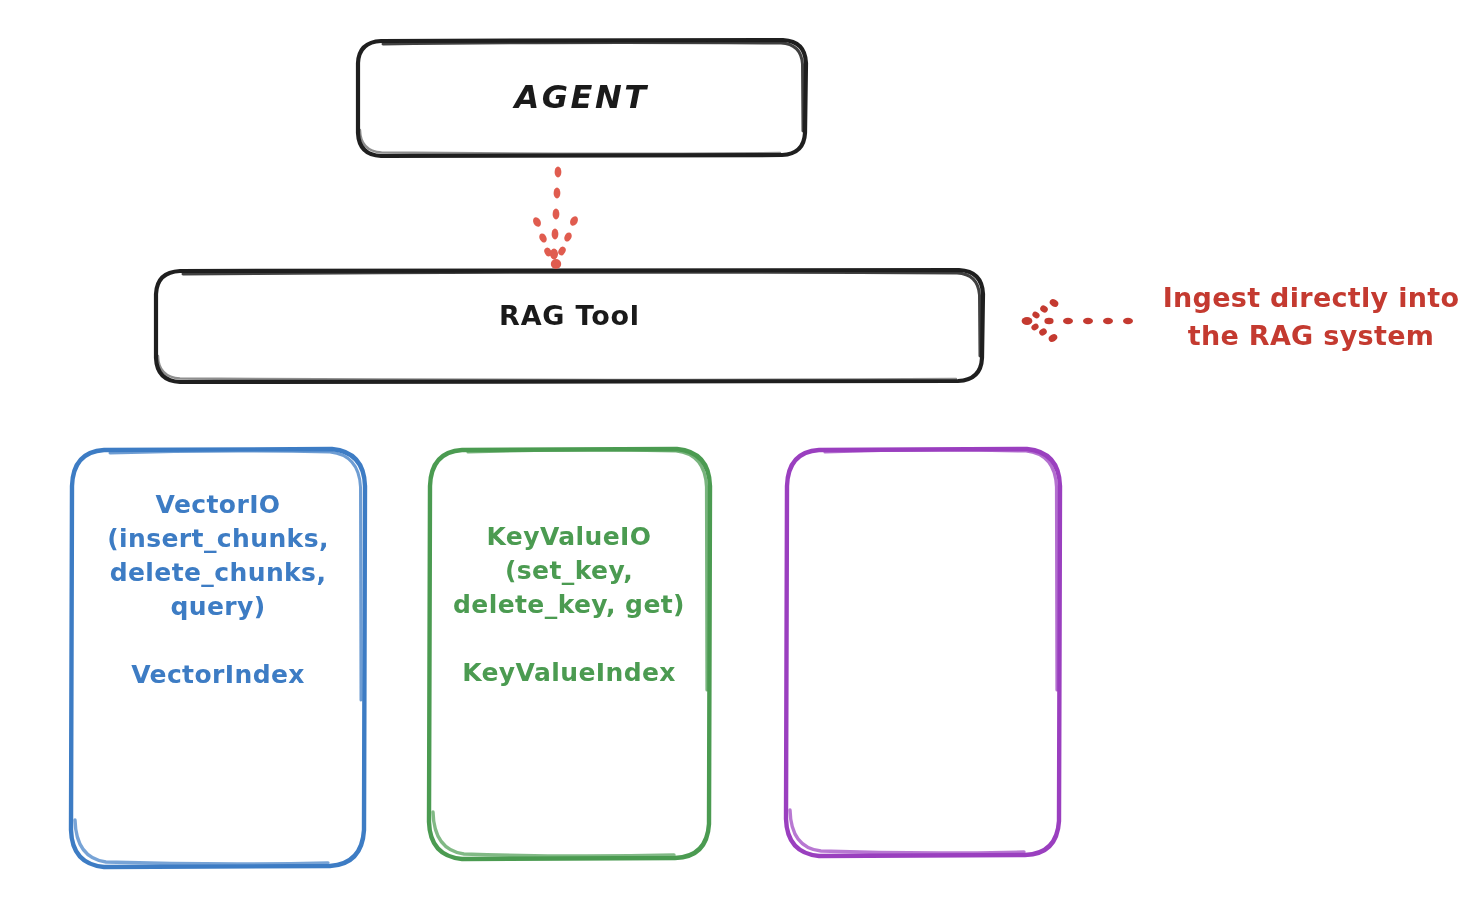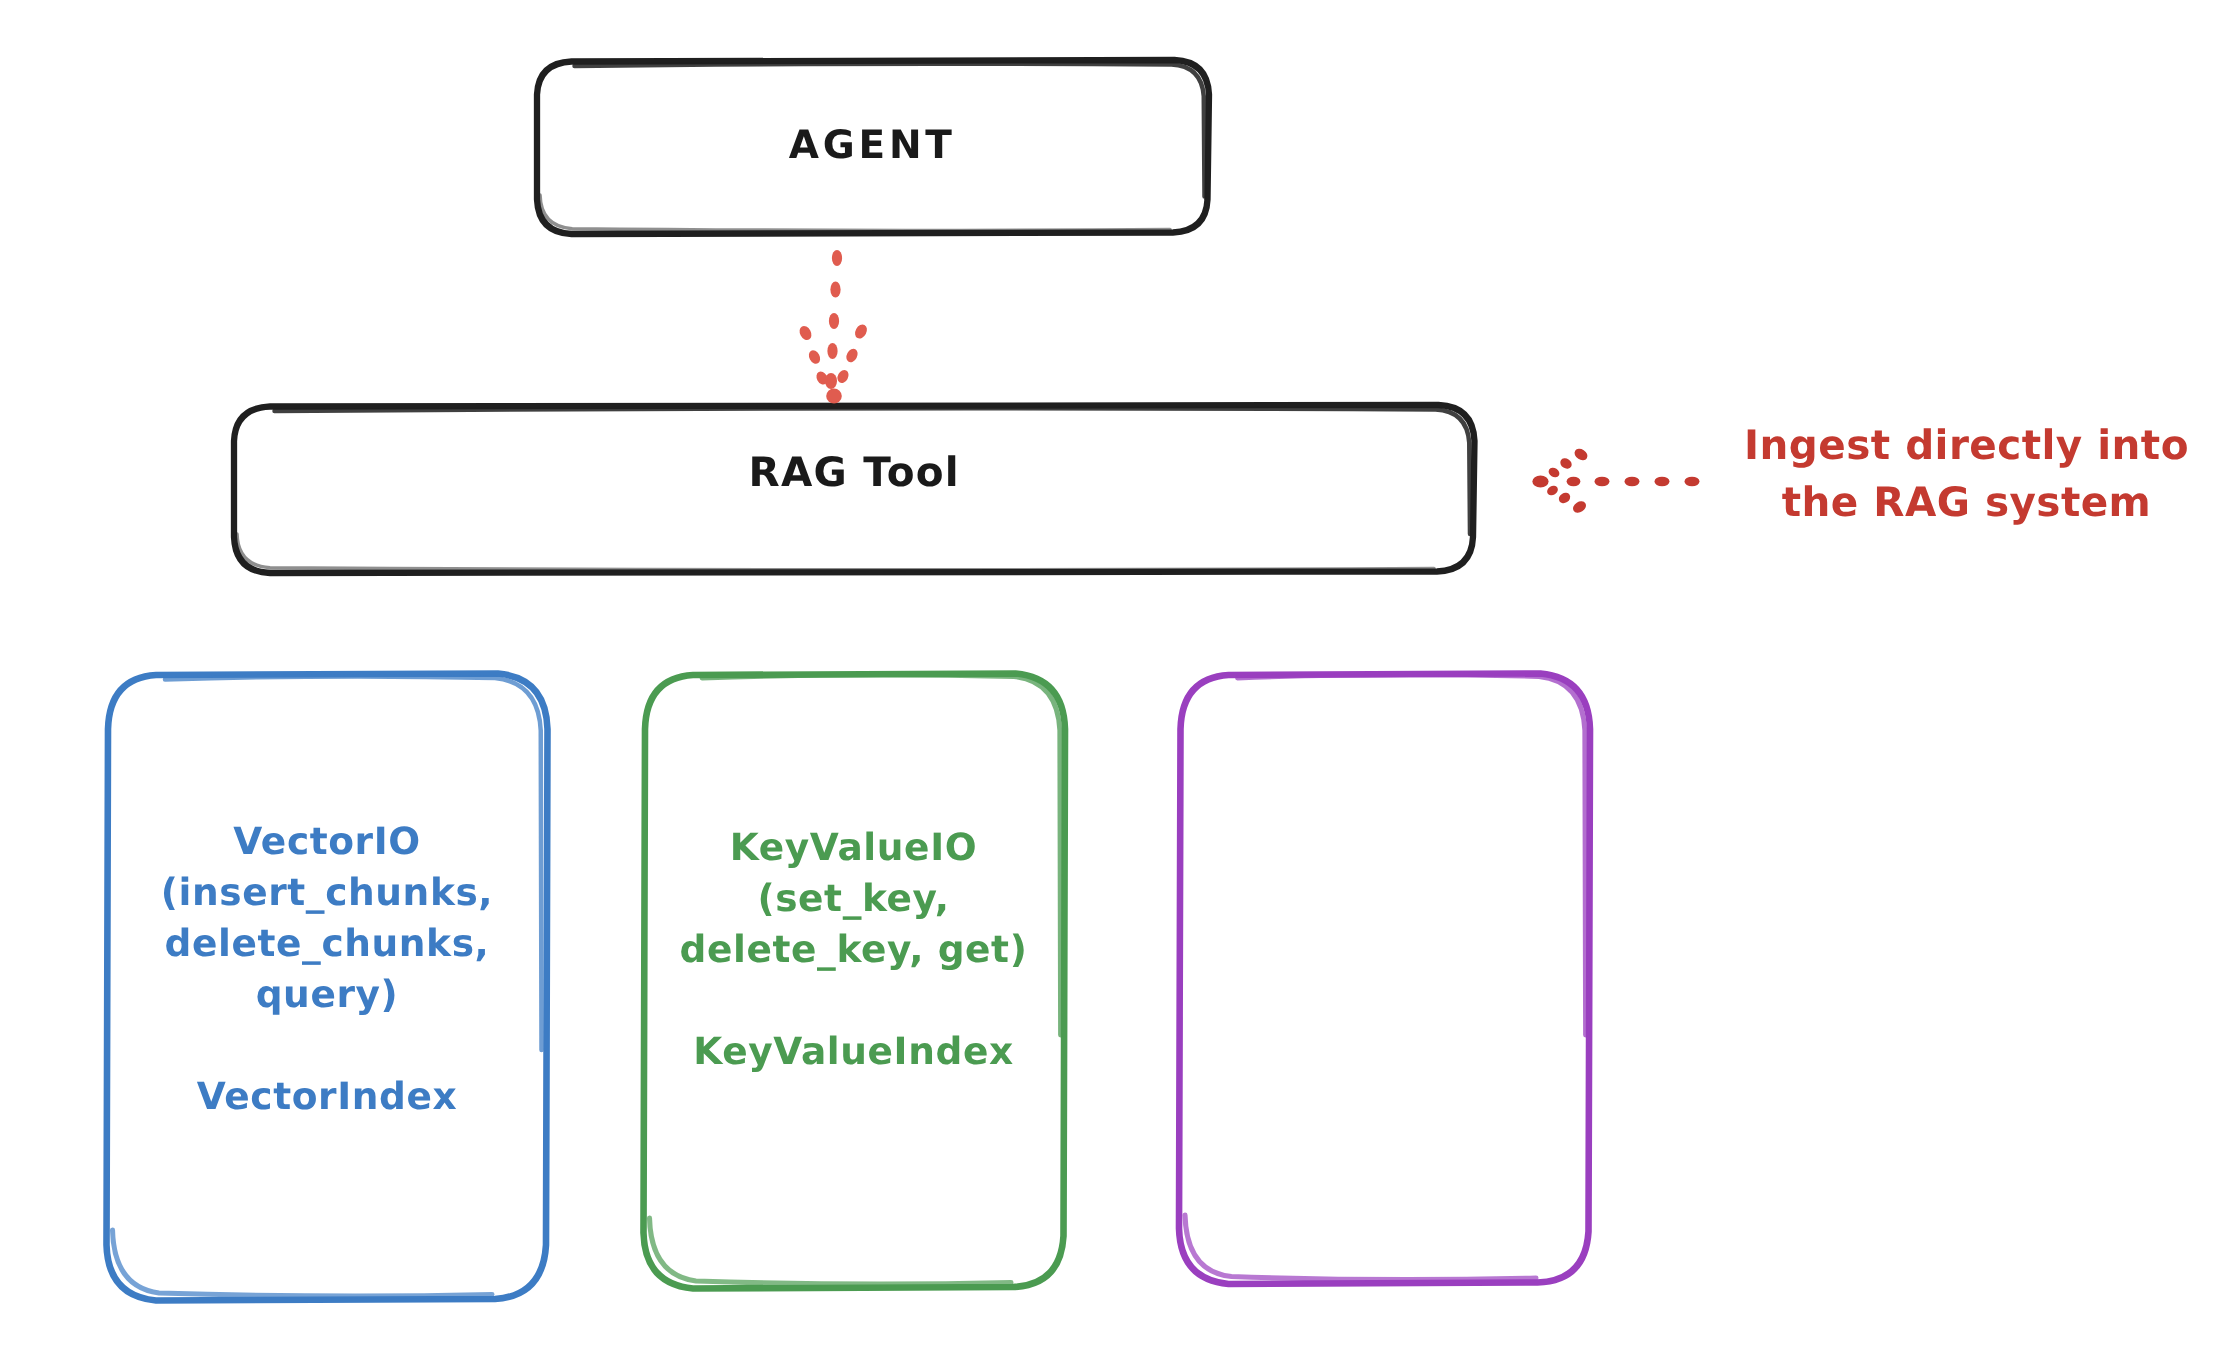--- a/index.html
+++ b/index.html
@@ -48,22 +48,23 @@
 
   
   #agent-node {
     left: 357px;
     top: 40px;
     width: 449px;
     height: 115px;
   }
   #agent-node .node-label {
     font-family: "DejaVu Sans", sans-serif;
+    font-style: italic;
     font-weight: 700;
-    font-size: 26px;
+    font-size: 32px;
     color: #1a1a1a;
     letter-spacing: 2.5px;
   }
 
   
   #rag-tool-node {
     left: 155px;
     top: 270px;
     width: 829px;
     height: 92px;
@@ -86,30 +87,30 @@
     font-weight: 600;
     font-size: 25px;
     line-height: 1.36;
     width: 100%;
   }
   #vector-io-node {
     left: 70px;
     top: 448px;
     width: 296px;
     height: 418px;
-    padding-top: 96px;
+    padding-top: 40px;
   }
   #vector-io-node .node-label { color: #3d7cc4; }
 
   #key-value-io-node {
     left: 428px;
     top: 448px;
     width: 282px;
     height: 410px;
-    padding-top: 100px;
+    padding-top: 72px;
   }
   #key-value-io-node .node-label { color: #4b9b51; }
 
   #relational-io-node {
     left: 786px;
     top: 448px;
     width: 273px;
     height: 407px;
     padding-top: 96px;
   }

